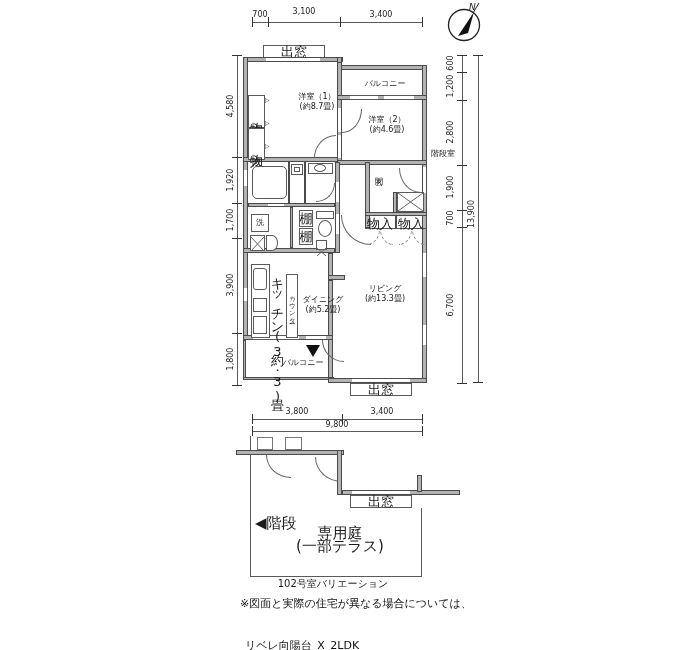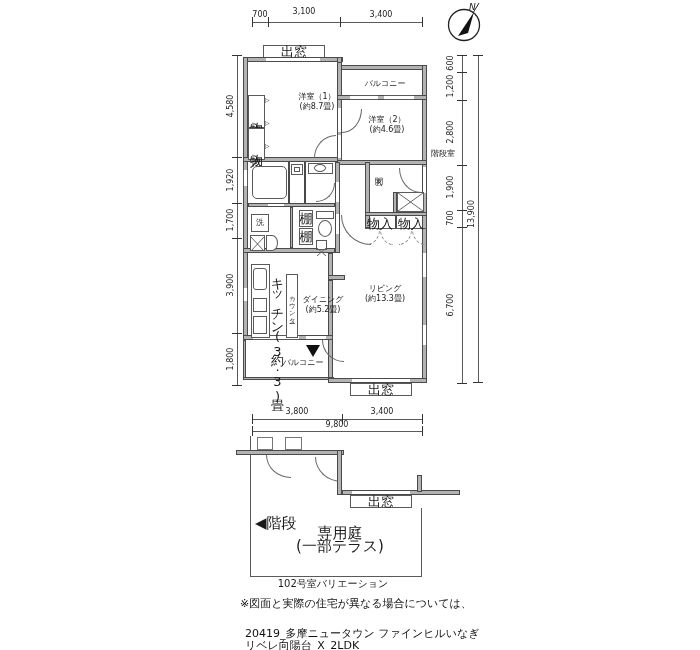--- a/index.html
+++ b/index.html
@@ -260,16 +260,15 @@
   <div class="tl" style="left:421px;top:508px;width:1px;height:69px"></div>
   <div class="tl" style="left:250px;top:576px;width:172px;height:1px"></div>
   <div class="lb f9" style="left:255px;top:514px">
     <span>◀</span><span>階段</span>
   </div>
   <div class="lb cx f9" style="left:340px;top:524px">専用庭</div>
   <div class="lb cx f9" style="left:340px;top:537px">(一部テラス)</div>
   <div class="lb cx f10" style="left:333px;top:578px">102号室バリエーション</div>
 
   <div class="note" style="left:240px;top:596px">※図面と実際の住宅が異なる場合については、</div>
-  <div class="note" style="left:245px;top:626px">20419_多摩ニュータウン ファインヒルいなぎ</div>
   <div class="note" style="left:245px;top:638px">リベレ向陽台_X_2LDK</div>
 
 </div>
 
 </body></html>

